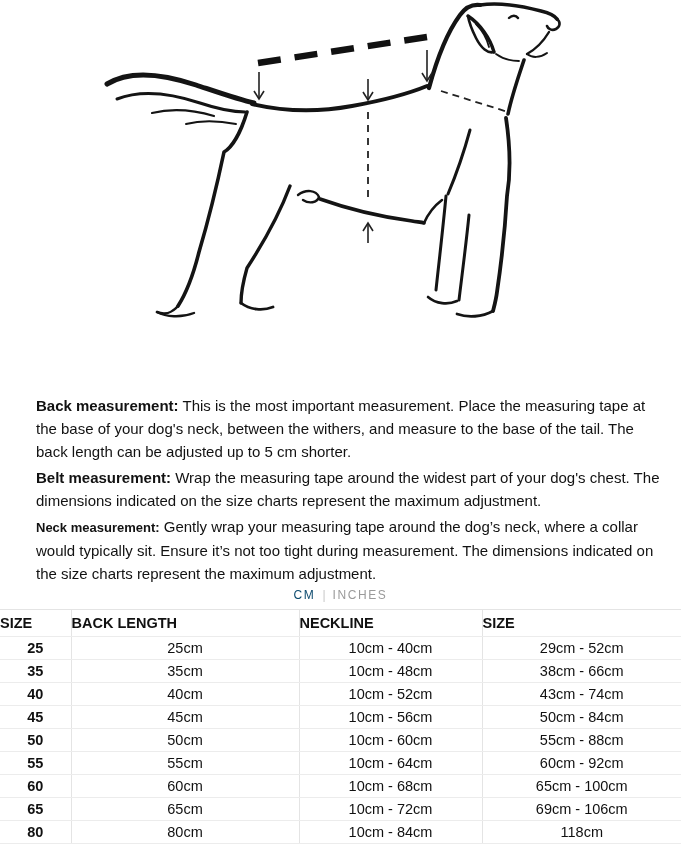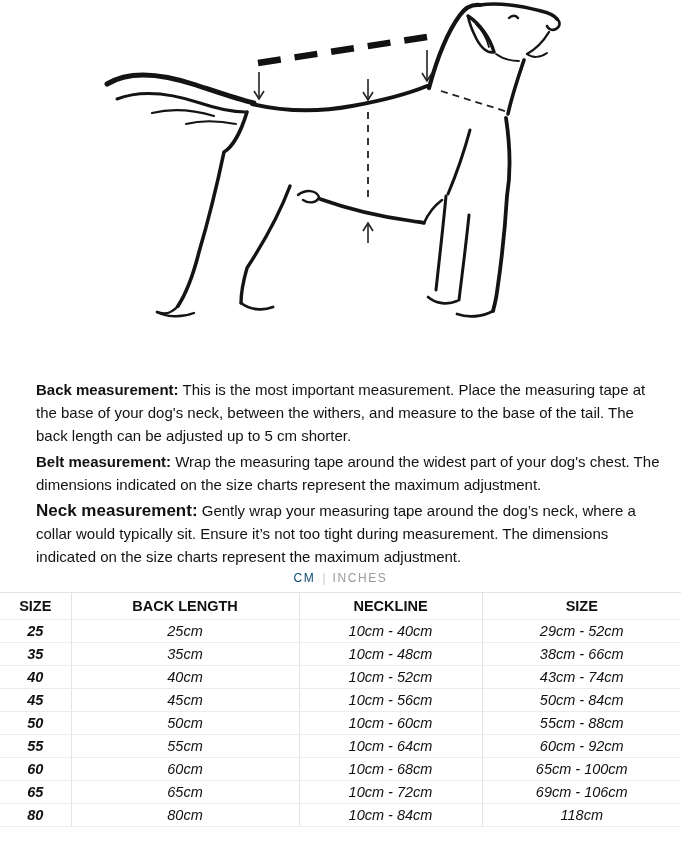--- a/index.html
+++ b/index.html
@@ -7,28 +7,28 @@
     width:681px; height:867px;
     background:#ffffff;
     color:#111111;
     font-family:"Liberation Sans", sans-serif;
     overflow:hidden;
   }
   .illustration { width:681px; height:368px; position:relative; }
   .illustration svg { display:block; }
 
   .instructions {
-    margin:10px 21px 0 36px;
+    margin:26px 21px 0 36px;
     font-size:15px;
     line-height:23px;
     color:#121212;
   }
   .instructions p { margin:0 0 3px 0; }
   .lead { font-weight:bold; }
-  .lead-sm { font-size:17px; }
+  .lead-sm { font-size:13px; }
 
   .unit-toggle {
     text-align:center;
     font-size:12px;
     letter-spacing:1.6px;
     color:#9a9a9a;
     margin:1px 0 7px 0;
     user-select:none;
   }
   .unit-toggle .unit { cursor:pointer; }
@@ -38,30 +38,29 @@
   table.size-table {
     width:681px;
     border-collapse:collapse;
     border-top:1px solid #e4e4e4;
     font-size:14.5px;
     table-layout:fixed;
   }
   .size-table th {
     font-weight:bold;
     padding:5px 0;
-    text-align:center;
+    text-align:left;
     border-bottom:1px solid #ececec;
     line-height:16px;
   }
   .size-table td {
     padding:3px 12px;
     text-align:center;
     border-bottom:1px solid #ececec;
     line-height:16px;
-    font-style:italic;
   }
   .size-table th:nth-child(-n+3),
   .size-table td:nth-child(-n+3) { border-right:1px solid #e4e4e4; }
   .size-table td:first-child { font-weight:bold; }
 </style>
 </head>
 <body>
 
 <div class="illustration">
   <svg width="681" height="368" viewBox="0 0 681 368" xmlns="http://www.w3.org/2000/svg">

